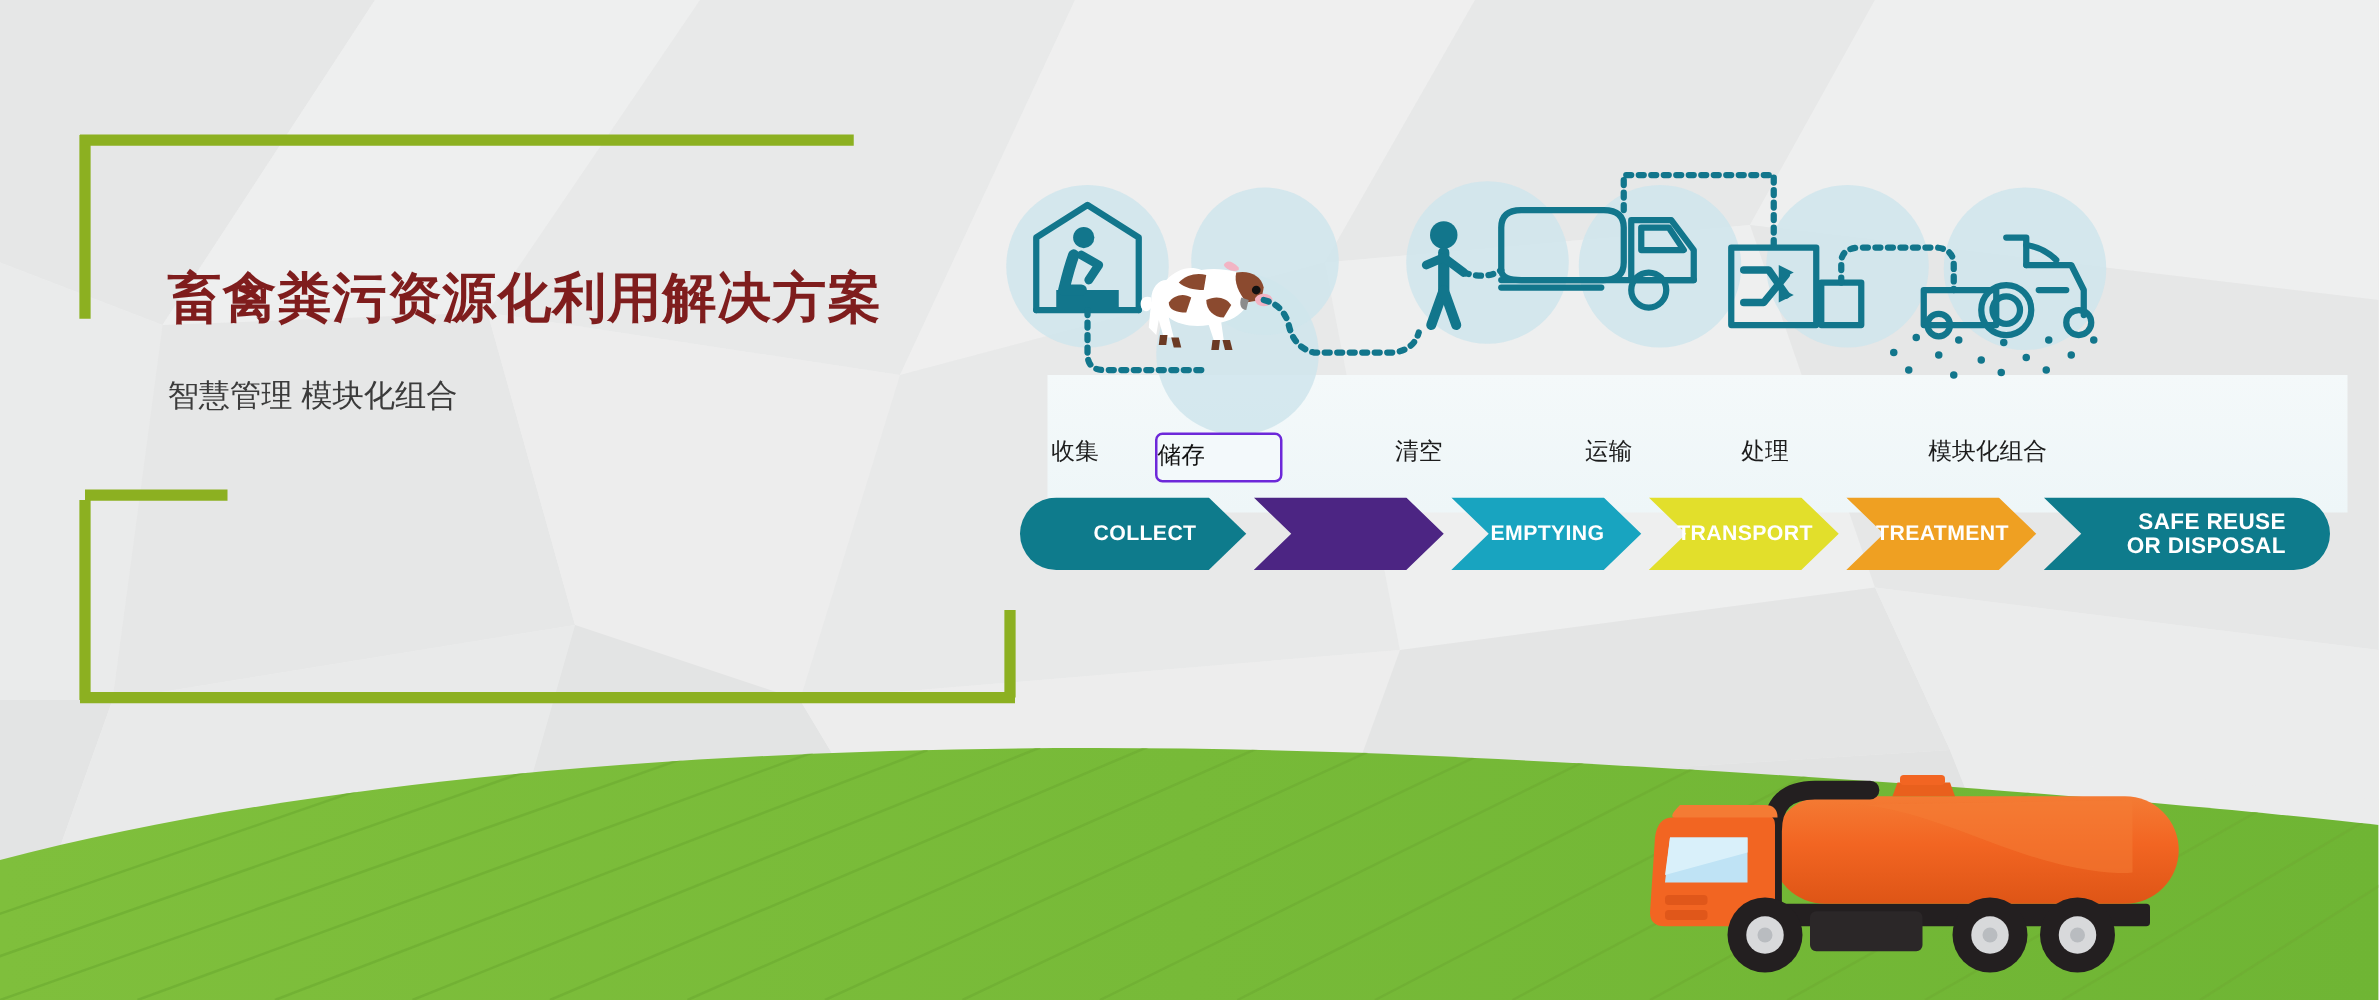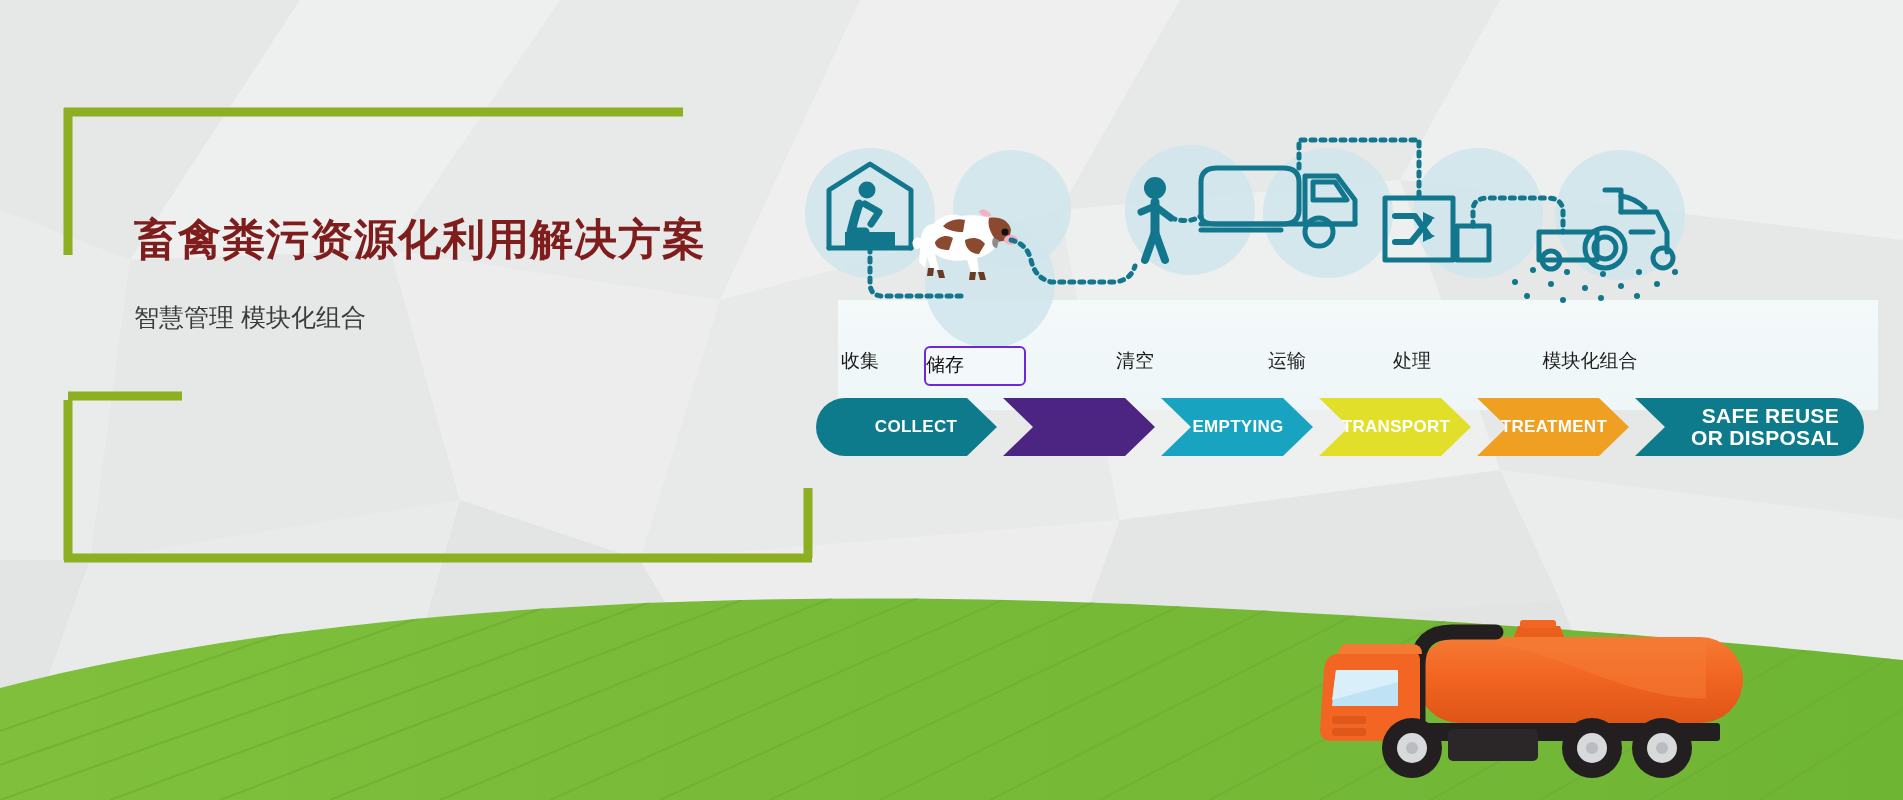--- a/index.html
+++ b/index.html
@@ -56,21 +56,21 @@
     line-height:34px;height:36px;
   }
 
   
   .chevrow{position:absolute;left:815px;top:398px;width:1080px;height:62px;}
   .chev{position:absolute;top:0;height:58px;display:flex;align-items:center;justify-content:center;}
   .chev span{
     position:relative;z-index:3;color:#fff;font-weight:bold;font-size:17px;
     letter-spacing:.3px;text-align:right;line-height:1.05;
   }
-  .chev.small span{font-size:21px;}
+  .chev.small span{font-size:18px;}
 
   
   .ground{position:absolute;left:0;bottom:0;width:1903px;height:260px;}
 </style>
 </head>
 <body>
 
 <div id="stage">
 
   <svg class="bgsvg" viewBox="0 0 1903 800" preserveAspectRatio="none">

